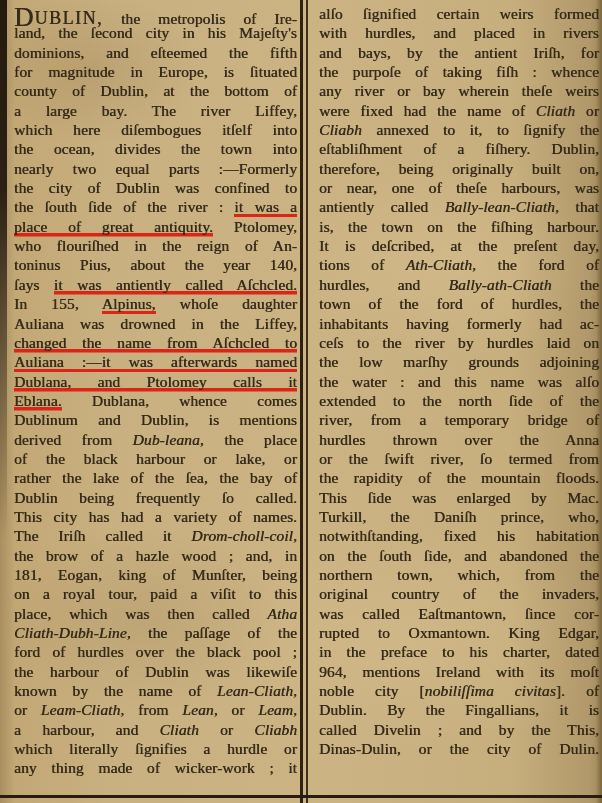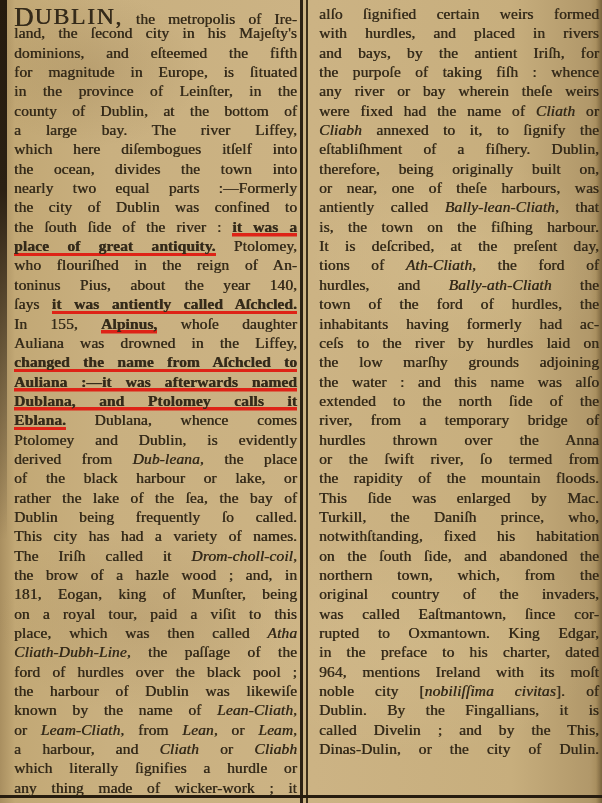--- a/index.html
+++ b/index.html
@@ -15,29 +15,28 @@
       radial-gradient(260px 160px at 420px 640px, rgba(255,238,195,.10), transparent 72%),
       linear-gradient(90deg,#a98f60 0,#c2a875 2.5%,#c9b080 18%,#ccb384 52%,#c7ae7d 85%,#b1986a 98%,#a08655 100%);
   }
   .col{position:absolute;top:4px;color:#342a1a;font-size:15.5px;line-height:19.35px;
        letter-spacing:.1px;
        text-shadow:.5px 0 0 rgba(52,41,22,.85);}
   .col-left{left:14px;width:283px;}
   .col-right{left:319px;width:280px;}
   .line{text-align:justify;text-align-last:justify;height:19.35px;white-space:normal;}
   .it{font-style:italic;margin-top:40px;}
-  .sc{font-size:24px;letter-spacing:1.5px;}
+  .sc{font-size:18px;letter-spacing:1.5px;}
   .dc{font-size:27px;letter-spacing:1px;vertical-align:-2px;line-height:1;}
   .rl{
     background-image:linear-gradient(var(--red),var(--red));
     background-repeat:no-repeat;
     background-position:0 100%;
     background-size:100% 3.5px;
     padding-bottom:2px;
-    font-weight:bold;
   }
   .divider-thick{position:absolute;top:0;left:300px;width:3px;height:803px;background:#2c2113;}
   .divider-thin{position:absolute;top:0;left:306px;width:2px;height:803px;background:#3c2e1a;}
   .bottom-rule{position:absolute;left:0;top:795px;width:602px;height:3px;background:#261c0f;}
   .binding-shadow{position:absolute;left:0;top:0;width:7px;height:540px;
     background:linear-gradient(180deg,#241a0e 0%,#2b2013 35%,rgba(43,32,19,.45) 70%,rgba(43,32,19,0) 100%);}
   .right-shade{position:absolute;right:0;top:0;width:6px;height:803px;
     background:linear-gradient(90deg,rgba(60,45,25,0),rgba(60,45,25,.38));}
 </style>
 </head>
@@ -47,39 +46,38 @@
   <div class="binding-shadow"></div>
   <div class="right-shade"></div>
   <div class="divider-thick"></div>
   <div class="divider-thin"></div>
   <div class="bottom-rule"></div>
   <div class="col col-left">
       <div class="line"><span class="dc">D</span><span class="sc">UBLIN,</span><span> the metropolis of Ire-</span></div>
       <div class="line"><span>land, the ſecond city in his Majeſty's</span></div>
       <div class="line"><span>dominions, and eſteemed the fifth</span></div>
       <div class="line"><span>for magnitude in Europe, is ſituated</span></div>
-      <div class="line"><span>in the province of Leinſter, in the</span></div>
       <div class="line"><span>county of Dublin, at the bottom of</span></div>
       <div class="line"><span>a large bay.  The river Liffey,</span></div>
       <div class="line"><span>which here diſembogues itſelf into</span></div>
       <div class="line"><span>the ocean, divides the town into</span></div>
       <div class="line"><span>nearly two equal parts :—Formerly</span></div>
       <div class="line"><span>the city of Dublin was confined to</span></div>
       <div class="line"><span>the ſouth ſide of the river : </span><span class="rl">it was a</span></div>
       <div class="line"><span class="rl">place of great antiquity.</span><span>  Ptolomey,</span></div>
       <div class="line"><span>who flouriſhed in the reign of An-</span></div>
       <div class="line"><span>toninus Pius, about the year 140,</span></div>
       <div class="line"><span>ſays </span><span class="rl">it was antiently called Aſchcled.</span></div>
       <div class="line"><span>In 155, </span><span class="rl">Alpinus,</span><span> whoſe daughter</span></div>
       <div class="line"><span>Auliana was drowned in the Liffey,</span></div>
       <div class="line"><span class="rl">changed the name from Aſchcled to</span></div>
       <div class="line"><span class="rl">Auliana :—it was afterwards named</span></div>
       <div class="line"><span class="rl">Dublana, and Ptolomey calls it</span></div>
       <div class="line"><span class="rl">Eblana.</span><span>  Dublana, whence comes</span></div>
-      <div class="line"><span>Ptolomey and Dublin, is evidently</span></div>
+      <div class="line"><span>Dublinum and Dublin, is mentions</span></div>
       <div class="line"><span>derived from </span><span class="it">Dub-leana,</span><span> the place</span></div>
       <div class="line"><span>of the black harbour or lake, or</span></div>
       <div class="line"><span>rather the lake of the ſea, the bay of</span></div>
       <div class="line"><span>Dublin being frequently ſo called.</span></div>
       <div class="line"><span>This city has had a variety of names.</span></div>
       <div class="line"><span>The Iriſh called it </span><span class="it">Drom-choll-coil,</span></div>
       <div class="line"><span>the brow of a hazle wood ; and, in</span></div>
       <div class="line"><span>181, Eogan, king of Munſter, being</span></div>
       <div class="line"><span>on a royal tour, paid a viſit to this</span></div>
       <div class="line"><span>place, which was then called </span><span class="it">Atha</span></div>

